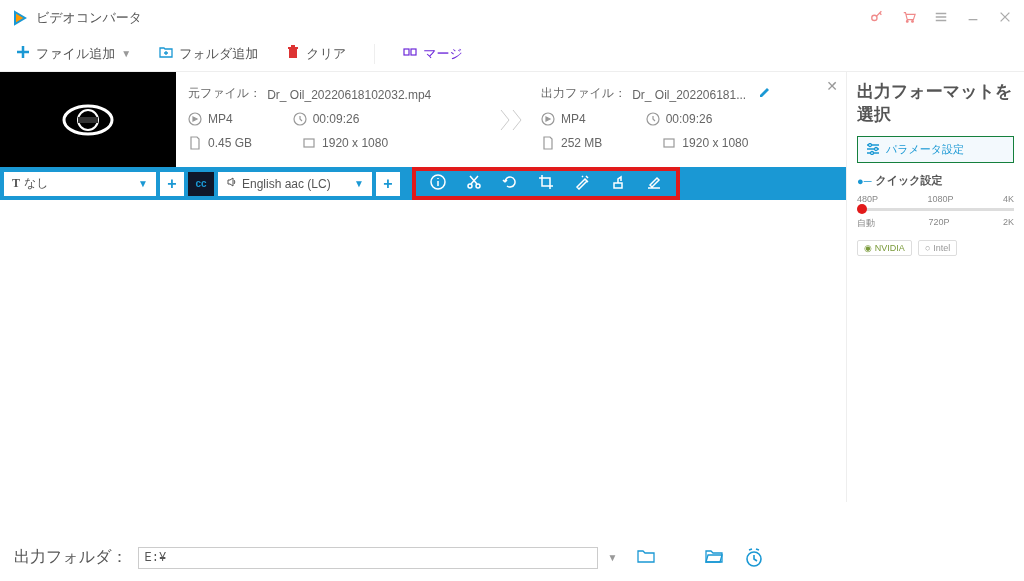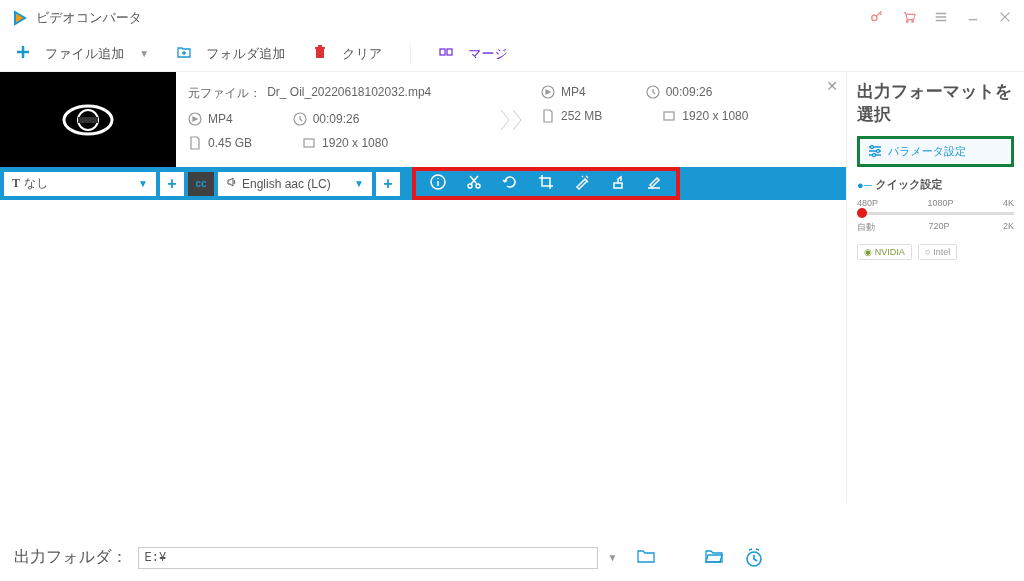--- a/index.html
+++ b/index.html
@@ -3,55 +3,55 @@
 <meta charset="utf-8">
 <style>
 *{box-sizing:border-box;margin:0;padding:0;font-family:"Meiryo","Yu Gothic",sans-serif}
 html,body{width:1024px;height:581px;overflow:hidden;background:#fff}
 .titlebar{height:36px;display:flex;align-items:center;padding:0 12px;color:#555;font-size:13px}
 .titlebar .logo{width:16px;height:16px;margin-right:8px}
 .titlebar .win-controls{margin-left:auto;display:flex;gap:18px;color:#aaa}
 .titlebar .win-controls svg{width:14px;height:14px}
 .titlebar .key-icon,.titlebar .cart-icon{color:#f08a8a}
 .toolbar{height:36px;display:flex;align-items:center;padding:0 16px;gap:28px;color:#555;font-size:13px;border-bottom:1px solid #eee}
-.toolbar .tb-item{display:flex;align-items:center;gap:15px}
+.toolbar .tb-item{display:flex;align-items:center;gap:6px}
 .toolbar svg{width:14px;height:14px}
 .add-plus{color:#1a98d4}
 .clear-x{color:#d33}
 .folder-c{color:#1a98d4}
 .merge-disabled{color:#6d28d9}
 .work{display:flex;height:430px}
 .left-col{width:846px;display:flex;flex-direction:column}
 .file-row{display:flex}
 .thumb{width:176px;height:95px;background:#000;display:flex;align-items:center;justify-content:center}
 .thumb svg{width:60px;height:40px}
 .info-block{flex:1;display:flex;position:relative}
 .src,.dst{flex:1;padding:8px 12px;font-family:"Courier New",monospace;font-size:12px;color:#666}
-.src .line,.dst .line{display:flex;align-items:flex-start;gap:6px;margin:5px 0}
+.src .line,.dst .line{display:flex;align-items:flex-end;gap:6px;margin:5px 0}
 .arrow-mid{width:36px;display:flex;align-items:center;justify-content:center;color:#bbb}
 .close-x{position:absolute;top:6px;right:8px;color:#999;font-size:14px}
 .pencil{color:#1a98d4;margin-left:6px}
 .info-ico{width:14px;height:14px;display:inline-flex;align-items:center;justify-content:center;color:#999}
 .controls-bar{height:33px;background:#1a98d4;display:flex;align-items:center;padding:0 4px;gap:4px}
 .ctrl-pill{height:24px;background:#fff;display:flex;align-items:center;padding:0 8px;font-size:12px;color:#555;gap:4px}
 .ctrl-pill .chev{color:#1a98d4;font-size:10px}
 .btn-plus{width:24px;height:24px;background:#fff;display:flex;align-items:center;justify-content:center;color:#1a98d4;font-weight:bold}
-.cc-btn{width:26px;height:24px;background:#404040;display:flex;align-items:center;justify-content:center;color:#1a98d4;font-size:10px;font-weight:bold}
+.cc-btn{width:26px;height:24px;background:#0f172a;display:flex;align-items:center;justify-content:center;color:#1a98d4;font-size:10px;font-weight:bold}
 .edit-icons{border:4px solid #e21a1a;margin-left:8px;height:33px;display:flex;align-items:center;gap:20px;padding:0 14px}
 .edit-icons svg{width:16px;height:16px;color:#fff}
 .right-col{width:178px;background:#fff;border-left:1px solid #eee;padding:8px 10px;font-size:12px;color:#555;display:flex;flex-direction:column;gap:10px}
 .right-col .sec-title{font-size:17px;font-weight:bold}
 .fmt-card{border:1px solid #1a98d4;background:#e7f3fb;border-radius:3px;padding:6px}
 .fmt-card .head{display:flex;justify-content:space-between;align-items:center;color:#1a6aa3;font-weight:bold;font-size:12px;margin-bottom:6px}
 .fmt-card .chev{color:#1a98d4}
 .fmt-box{background:#fff;border:1px solid #ccc;padding:8px;text-align:center}
 .fmt-box .h265{background:#333;color:#fff;font-weight:bold;padding:4px 8px;display:inline-block;font-size:16px;letter-spacing:1px}
 .fmt-box .formp4{margin:6px 0;font-weight:bold;font-size:12px}
 .fmt-box .hevc{border:2px solid #333;padding:2px 6px;display:inline-block;font-weight:bold;font-size:14px;letter-spacing:1px}
-.param-btn{border:3px solid #15803d;background:#f3f9fd;padding:5px 8px;display:flex;align-items:center;gap:6px;color:#1a98d4;font-size:11px}
+.param-btn{border:1px solid #15803d;background:#f3f9fd;padding:5px 8px;display:flex;align-items:center;gap:6px;color:#1a98d4;font-size:11px}
 .quick-sec{font-size:11px}
 .quick-sec .qhead{display:flex;align-items:center;gap:4px;color:#555;font-weight:bold;margin-bottom:6px}
 .quick-sec .qhead .dot{color:#1a98d4}
 .slider-row{display:flex;justify-content:space-between;font-size:9px;color:#888}
 .slider-track{height:3px;background:#ddd;position:relative;margin:4px 0 6px}
 .slider-track .knob{position:absolute;left:0;top:-4px;width:10px;height:10px;background:#e21a1a;border-radius:50%}
 .gpu-btn{border:1px solid #cde4f2;background:#f3f9fd;padding:4px 6px;display:flex;align-items:center;gap:6px;color:#1a98d4;font-size:10px}
 .gpu-row{display:flex;gap:6px}
 .gpu-pill{border:1px solid #ddd;padding:2px 6px;font-size:9px;color:#7a9a3a;border-radius:2px;display:flex;align-items:center;gap:3px}
 .gpu-pill.intel{color:#999}
@@ -181,20 +181,27 @@
                 <span>1920 x 1080</span>
               </div>
           </div>
         </div>
         <div class="arrow-mid">
           <svg width="28" height="40" viewBox="0 0 28 40" fill="none" stroke="#ccc" stroke-width="1">
               <path d="M4 10l8 10-8 10M16 10l8 10-8 10"></path>
             </svg>
         </div>
         <div class="dst">
+          <div class="line">
+              <span>出力ファイル：</span>
+              <span>Dr_ Oil_202206181...</span>
+              <span class="pencil"><svg width="14" height="14" viewBox="0 0 14 14" fill="currentColor">
+                  <path d="M2 10l7-7 2 2-7 7H2v-2z"></path>
+                </svg></span>
+            </div>
           <div style="display:flex;gap:60px">
             <div class="line">
                 <span class="info-ico">
                   <svg viewBox="0 0 14 14" fill="none" stroke="currentColor" stroke-width="1.2">
                     <circle cx="7" cy="7" r="6"></circle>
                     <path d="M5 5l4 2-4 2z" fill="currentColor"></path>
                   </svg>
                 </span>
                 <span>MP4</span>
               </div>

